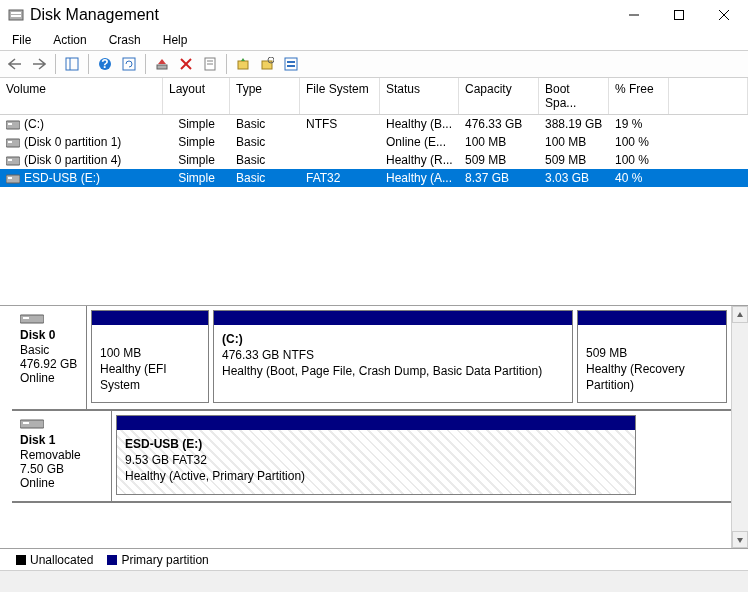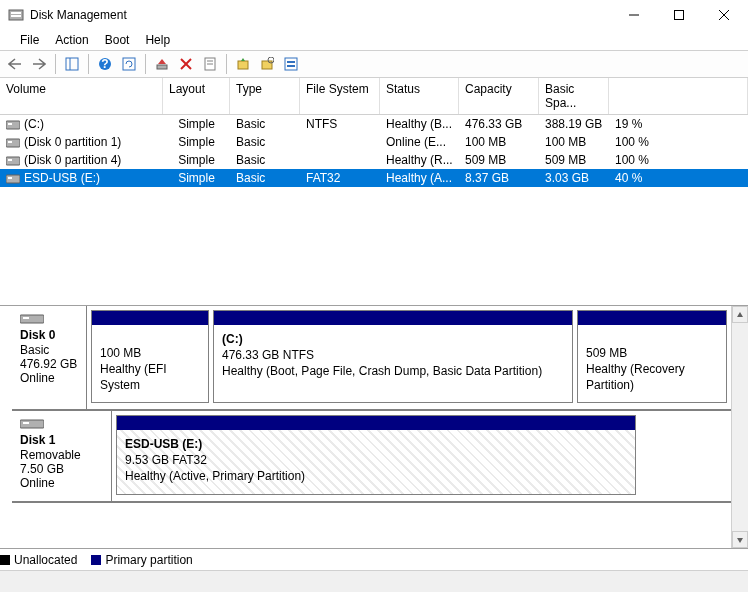--- a/index.html
+++ b/index.html
@@ -1,22 +1,22 @@
 <!DOCTYPE html>
 <html><head>
 <meta charset="utf-8">
 <style>
 * { box-sizing: border-box; margin: 0; padding: 0; font-family: "Segoe UI", Tahoma, sans-serif; font-size: 12px; }
 body { background: #fff; width: 748px; height: 592px; overflow: hidden; display: flex; flex-direction: column; }
 .titlebar { height: 30px; display: flex; align-items: center; padding: 0 2px 0 8px; }
 .titlebar .icon { width: 16px; height: 16px; margin-right: 6px; }
-.titlebar .title { flex: 1; font-size: 12px; }
+.titlebar .title { flex: 1; font-size: 16px; }
 .winbtns { display: flex; }
 .winbtn { width: 45px; height: 28px; display: flex; align-items: center; justify-content: center; }
-.menubar { height: 20px; display: flex; align-items: center; padding: 0 12px; gap: 0; }
+.menubar { height: 20px; display: flex; align-items: center; padding: 0 4px; gap: 6px; }
 .menuitem { padding: 2px 8px; cursor: default; }
 .toolbar { height: 28px; border-top: 1px solid #d0d0d0; border-bottom: 1px solid #d0d0d0; display: flex; align-items: center; padding: 0 4px; gap: 2px; background: #fdfdfd; }
 .tbtn { width: 22px; height: 22px; display: flex; align-items: center; justify-content: center; border: 1px solid transparent; }
 .tsep { width: 1px; height: 20px; background: #c0c0c0; margin: 0 3px; }
 .listpane { flex: 0 0 auto; height: 228px; border-bottom: 1px solid #a0a0a0; overflow: hidden; display: flex; flex-direction: column; }
 .listhdr { display: flex; background: #fff; border-bottom: 1px solid #d0d0d0; }
 .listhdr .col { padding: 4px 6px; border-right: 1px solid #e0e0e0; text-align: left; font-weight: normal; background: #fff; cursor: default; }
 .listbody { flex: 1; overflow: auto; }
 .row { display: flex; height: 18px; align-items: center; }
 .row .cell { padding: 1px 6px; overflow: hidden; white-space: nowrap; text-overflow: ellipsis; }
@@ -40,21 +40,21 @@
 .diskhdr .dicon { width: 24px; height: 10px; margin-bottom: 4px; }
 .partrow { flex: 1; display: flex; gap: 4px; padding: 4px 4px 6px 4px; }
 .partbox { border: 1px solid #808080; display: flex; flex-direction: column; position: relative; }
 .partbox .stripe { height: 14px; background: #000080; }
 .partbox .pbody { padding: 6px 8px 8px 8px; flex: 1; font-size: 12px; line-height: 1.35; }
 .partbox .pname { font-weight: bold; }
 .partbox.hatched .pbody { background: repeating-linear-gradient(45deg, #fff 0 5px, #eaeaea 5px 7px); }
 .vscroll { width: 17px; background: #f0f0f0; border-left: 1px solid #d0d0d0; display: flex; flex-direction: column; }
 .vscroll .arrow { height: 17px; display: flex; align-items: center; justify-content: center; background: #f0f0f0; border: 1px solid #ccc; }
 .vscroll .track { flex: 1; }
-.legend { height: 22px; border-top: 1px solid #a0a0a0; display: flex; align-items: center; padding: 0 0; gap: 14px; }
+.legend { height: 22px; border-top: 1px solid #a0a0a0; display: flex; align-items: center; padding: 0 16px; gap: 14px; }
 .legend .sw { width: 10px; height: 10px; display: inline-block; margin-right: 4px; vertical-align: middle; }
 .legend .sw.black { background: #000; }
 .legend .sw.navy { background: #000080; }
 .statusbar { height: 22px; border-top: 1px solid #d0d0d0; background: #f0f0f0; }
 svg { display: block; }
 </style>
 </head>
 <body>
 
 <div class="titlebar">
@@ -82,21 +82,21 @@
           <line x1="0" y1="0" x2="10" y2="10" stroke="#000"></line>
           <line x1="10" y1="0" x2="0" y2="10" stroke="#000"></line>
         </svg>
       </div>
   </div>
 </div>
 
 <div class="menubar">
   <div class="menuitem">File</div>
   <div class="menuitem">Action</div>
-  <div class="menuitem">Boot</div>
+  <div class="menuitem">Crash</div>
   <div class="menuitem">Help</div>
 </div>
 
 <div class="toolbar">
   <div class="tbtn">
       <svg width="14" height="12">
         <path d="M7 1 L1 6 L7 11 M1 6 H13" fill="none" stroke="#707070" stroke-width="1.5"></path>
       </svg>
     </div>
   <div class="tbtn">
@@ -167,21 +167,22 @@
 </div>
 
 <div class="listpane">
   <div class="listhdr">
     <div class="col c-vol">Volume</div>
     <div class="col c-lay">Layout</div>
     <div class="col c-typ">Type</div>
     <div class="col c-fs">File System</div>
     <div class="col c-stat">Status</div>
     <div class="col c-cap">Capacity</div>
-    <div class="col c-free">Basic Spa...</div>
+    <div class="col c-free">Boot Spa...</div>
+    <div class="col c-pct">% Free</div>
     <div class="col c-rest"></div>
   </div>
   <div class="listbody" id="listbody">
       <div class="row">
         <div class="cell c-vol"><span class="vol-icon"><svg width="14" height="10">
               <rect x="0" y="1" width="14" height="8" rx="1" fill="#b0b0b0" stroke="#606060"></rect>
               <rect x="2" y="3" width="4" height="2" fill="#fff"></rect>
             </svg></span><span>(C:)</span></div>
         <div class="cell c-lay">Simple</div>
         <div class="cell c-typ">Basic</div>

